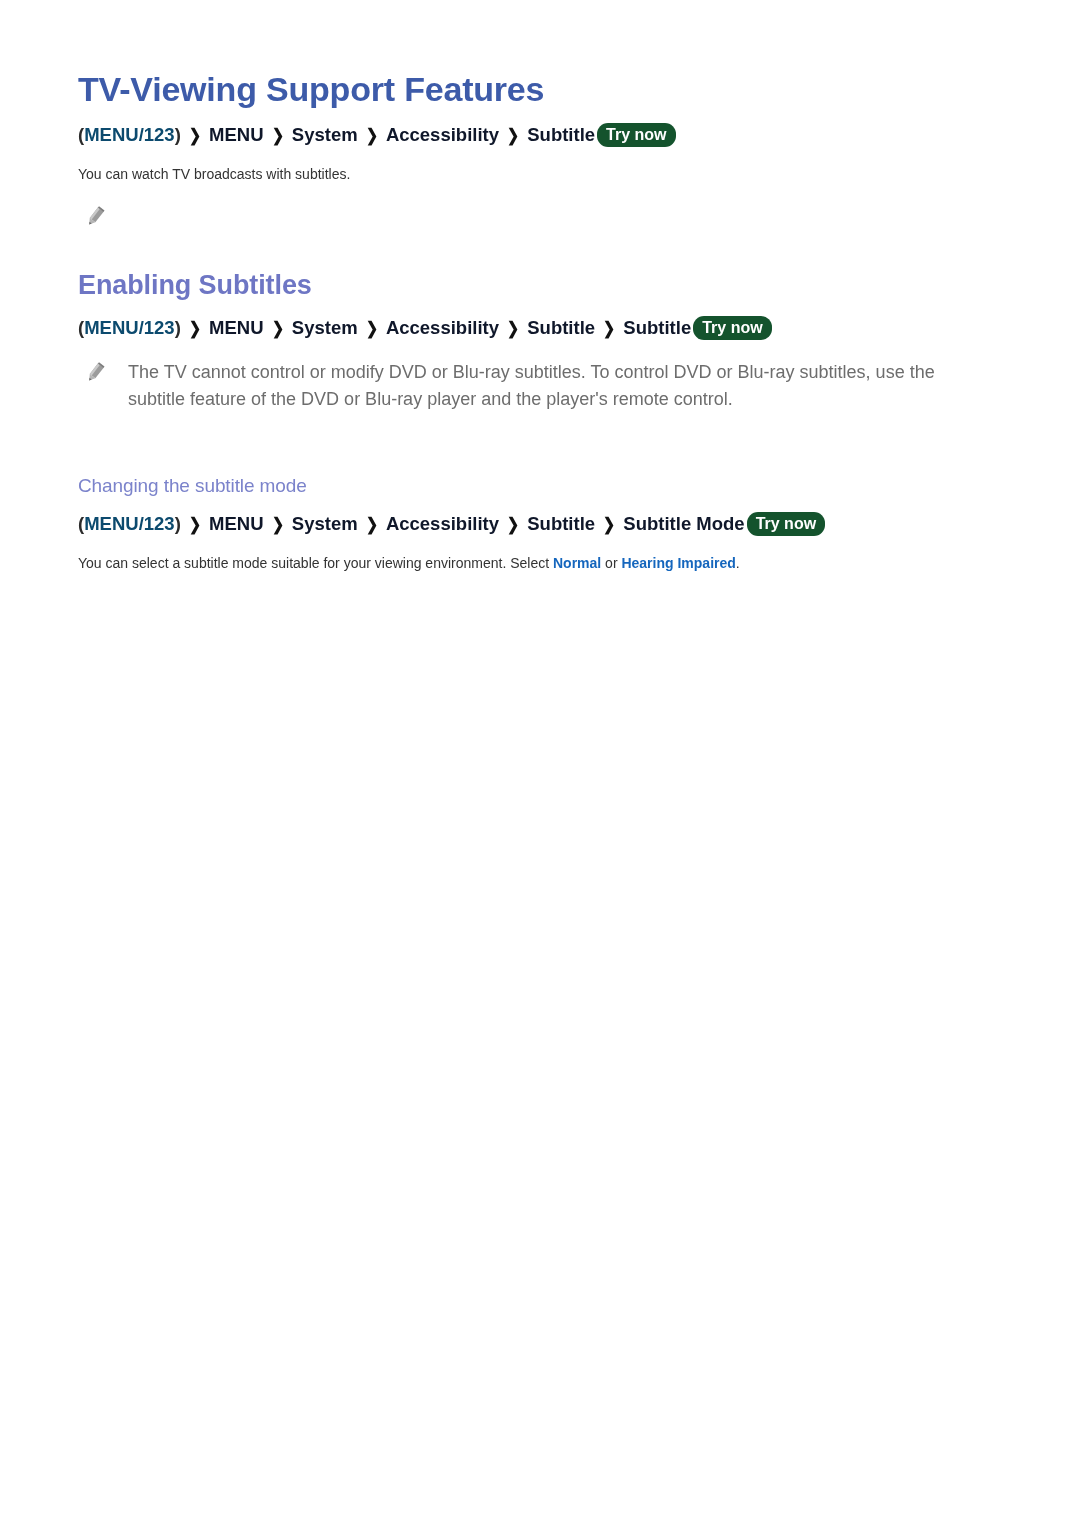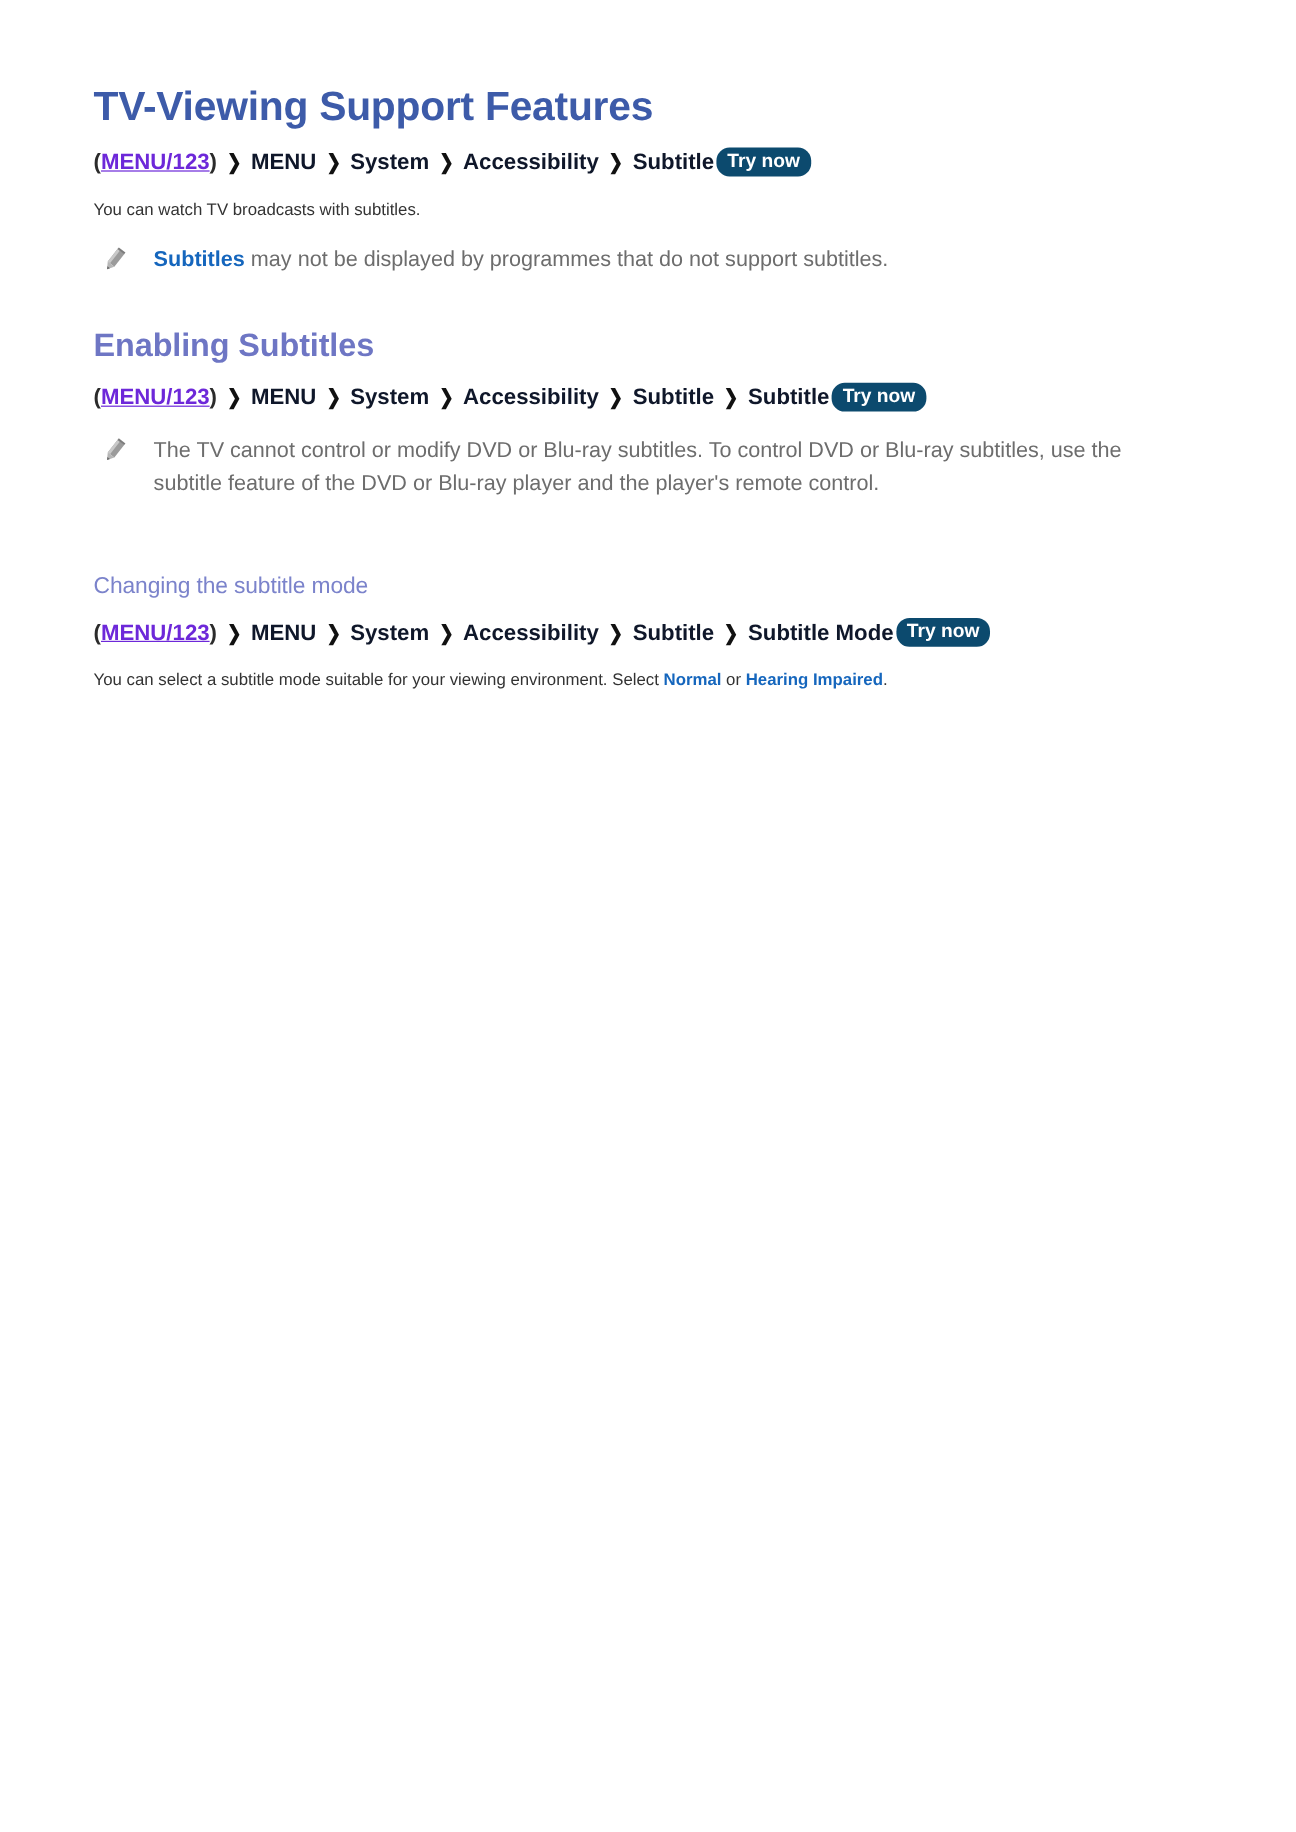--- a/index.html
+++ b/index.html
@@ -65,33 +65,33 @@
   
   .menupath {
     font-size: 18.5px;
     font-weight: bold;
     line-height: 1.25;
     margin-top: 14px;
     color: #1a1a1a;
     white-space: nowrap;
   }
   .menupath .paren   { color: #2b2b2b; font-weight: bold; }
-  .menupath .mkey    { color: #6d28d9; font-weight: bold; text-decoration: underline; }
+  .menupath .mkey    { color: #0c4a6e; font-weight: bold; }
   .menupath .mitem   { color: #0f172a; font-weight: bold; }
   .menupath .sep {
     color: #111111;
     font-weight: bold;
     font-size: 17px;
     padding: 0 7px;
     display: inline-block;
     transform: scaleX(0.85);
   }
   .badge {
     display: inline-block;
-    background: #0c4a6e;
+    background: #14532d;
     color: #ffffff;
     font-size: 16px;
     font-weight: bold;
     border-radius: 11px;
     padding: 2px 9px 3px 9px;
     line-height: 1.2;
     margin-left: 2px;
     position: relative;
     top: -1px;
     vertical-align: middle;
@@ -160,23 +160,20 @@
         <span class="note-icon">
           <svg width="22" height="24" viewBox="0 0 22 24" xmlns="http://www.w3.org/2000/svg">
             <g transform="rotate(38 11 12)">
               <rect x="7.5" y="2.5" width="7" height="13.5" fill="#9b9b9b"></rect>
               <rect x="7.5" y="2.5" width="2.4" height="13.5" fill="#c9c9c9"></rect>
               <rect x="7.5" y="1.0" width="7" height="1.8" fill="#7d7d7d"></rect>
               <polygon points="7.5,16 14.5,16 11,21.4" fill="#b5b5b5"></polygon>
               <polygon points="9.6,19.2 12.4,19.2 11,21.4" fill="#6a6a6a"></polygon>
             </g>
           </svg>
-        </span>
-        <span class="note-text">
-          <span class="hl">Subtitles</span><span> may not be displayed by programmes that do not support subtitles.</span>
         </span>
       </div>
     </div>
 
     <div>
 
       <h2 class="section-heading section-2">Enabling Subtitles</h2>
 
       <div class="menupath">
         <span class="paren">(</span><span class="mkey">MENU/123</span><span class="paren">)</span><span class="sep">❯</span><span class="mitem">MENU</span><span class="sep">❯</span><span class="mitem">System</span><span class="sep">❯</span><span class="mitem">Accessibility</span><span class="sep">❯</span><span class="mitem">Subtitle</span><span class="sep">❯</span><span class="mitem">Subtitle</span><span class="badge">Try now</span>

